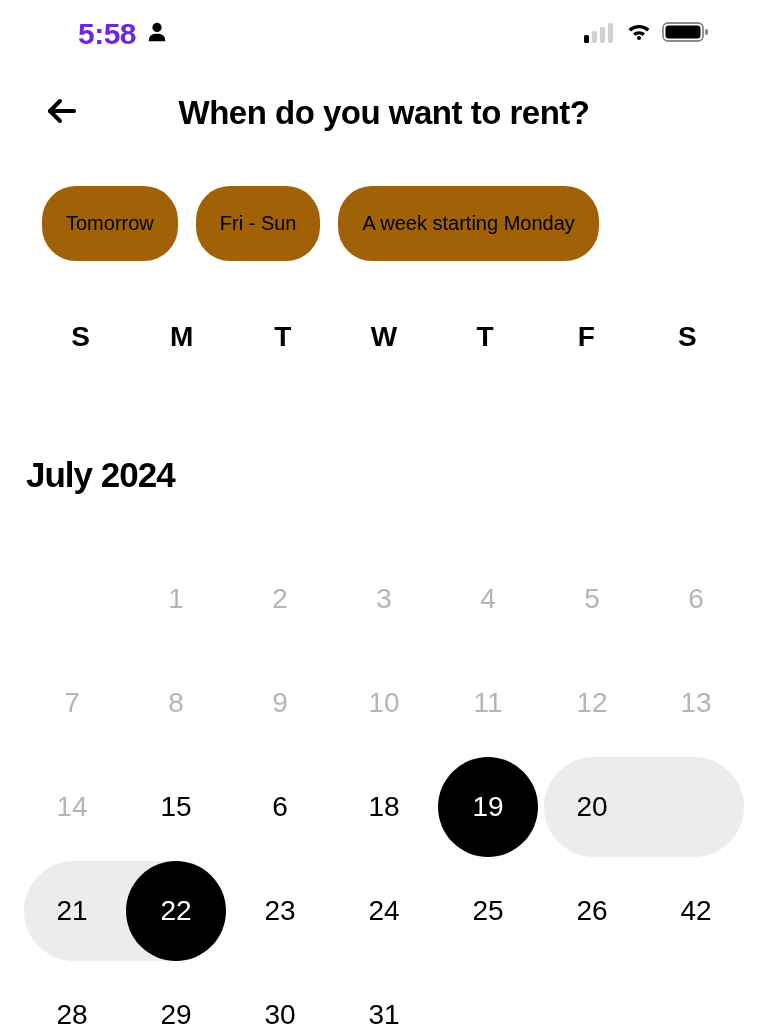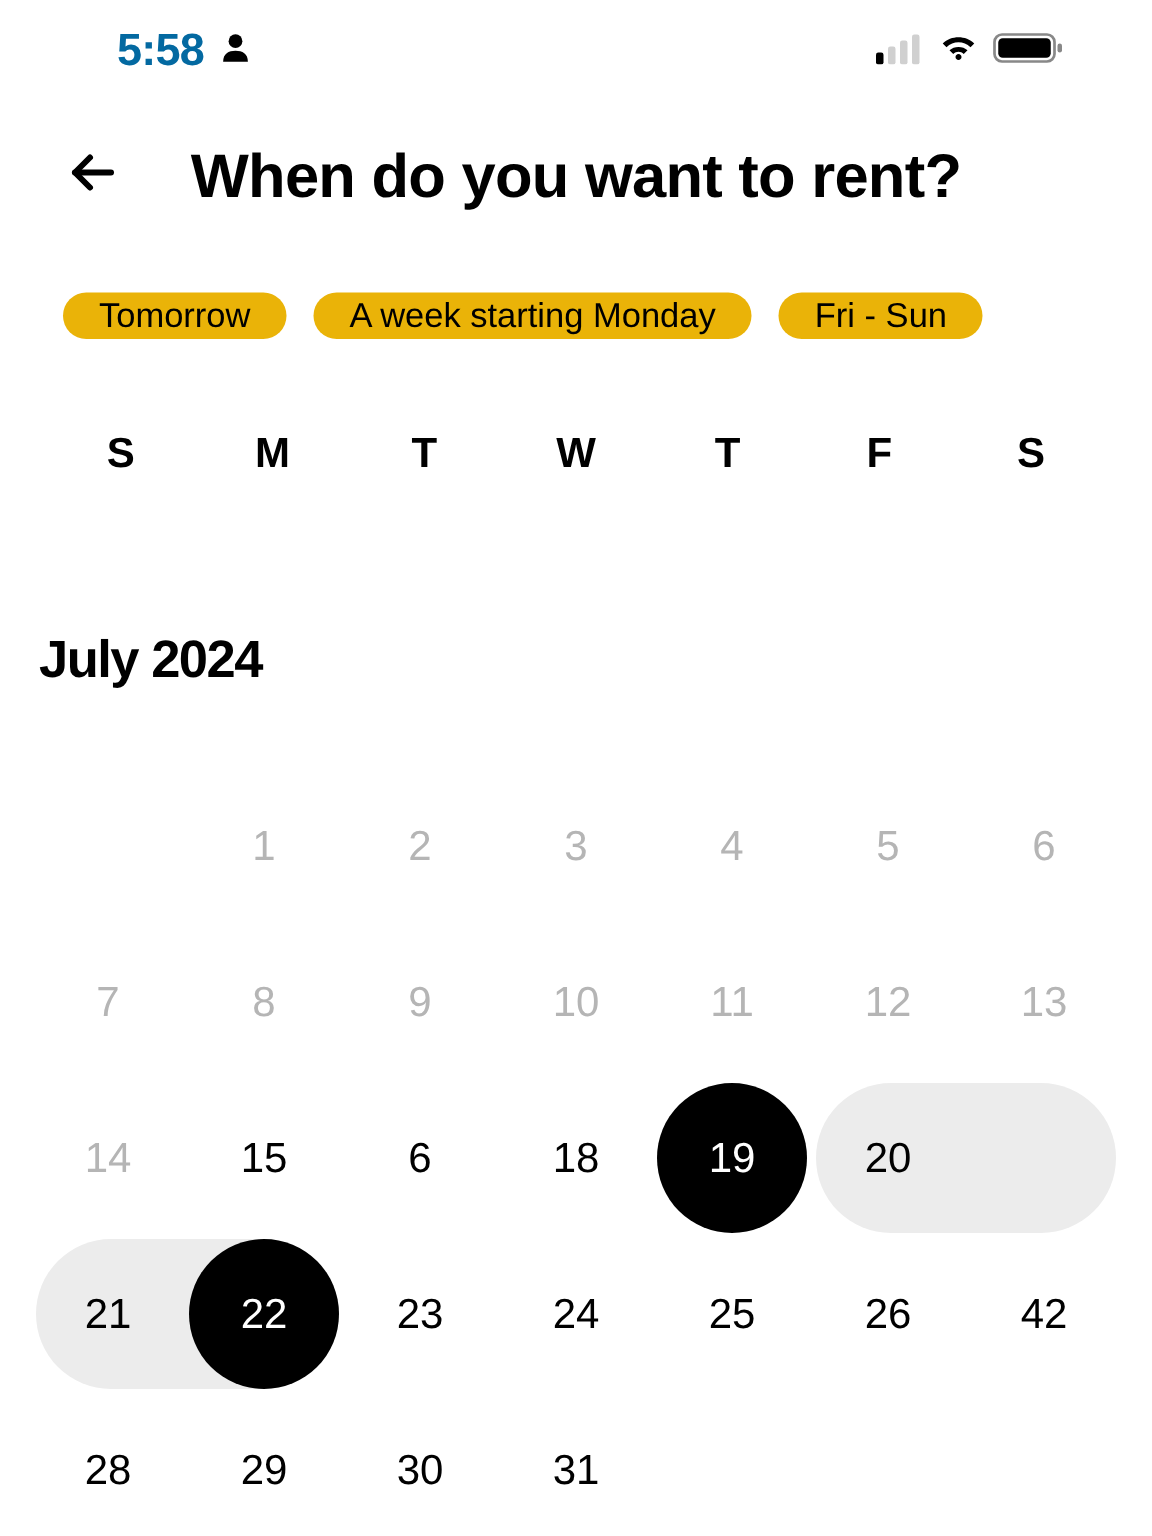--- a/index.html
+++ b/index.html
@@ -22,21 +22,21 @@
       height: 68px;
     }
     .status-left {
       display: flex;
       align-items: center;
       gap: 10px;
     }
     .status-time {
       font-size: 30px;
       font-weight: 700;
-      color: #0369a1;
+      color: #6d28d9;
       letter-spacing: -0.5px;
     }
     .status-right {
       display: flex;
       align-items: center;
       gap: 8px;
     }
     .header {
       display: flex;
       align-items: center;
@@ -47,35 +47,35 @@
       position: absolute;
       left: 42px;
       display: flex;
       align-items: center;
       justify-content: center;
       cursor: pointer;
     }
     .header-title {
       flex: 1;
       text-align: center;
-      font-size: 41px;
+      font-size: 33px;
       font-weight: 700;
       color: #000;
       letter-spacing: -0.5px;
     }
     .chips {
       display: flex;
       gap: 18px;
       padding: 28px 42px 20px 42px;
     }
     .chip {
-      background: #eab308;
+      background: #a16207;
       border-radius: 34px;
-      padding: 2px 24px;
-      font-size: 23px;
+      padding: 26px 24px;
+      font-size: 20px;
       font-weight: 500;
       color: #000;
       cursor: pointer;
       white-space: nowrap;
     }
     .weekdays {
       display: grid;
       grid-template-columns: repeat(7, 1fr);
       padding: 40px 30px 10px 30px;
     }
@@ -188,22 +188,22 @@
         <path d="M32 20 L8 20"></path>
         <path d="M18 10 L8 20 L18 30"></path>
       </svg>
     </span>
   </div>
   <div class="header-title">When do you want to rent?</div>
 </div>
 
 <div class="chips">
   <div class="chip">Tomorrow</div>
+  <div class="chip">Fri - Sun</div>
   <div class="chip">A week starting Monday</div>
-  <div class="chip">Fri - Sun</div>
 </div>
 
 <div class="weekdays">
   <div class="weekday">S</div>
   <div class="weekday">M</div>
   <div class="weekday">T</div>
   <div class="weekday">W</div>
   <div class="weekday">T</div>
   <div class="weekday">F</div>
   <div class="weekday">S</div>

